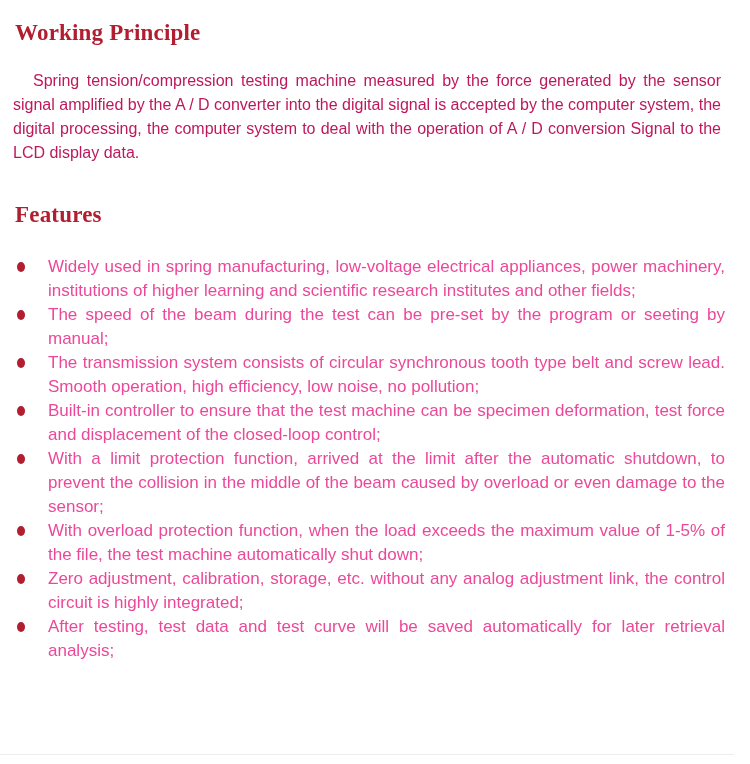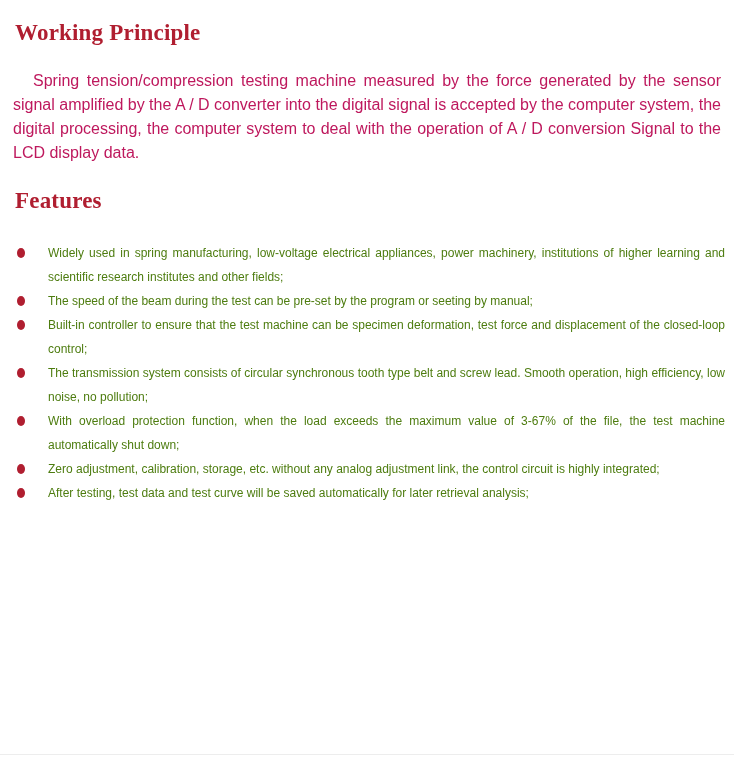--- a/index.html
+++ b/index.html
@@ -23,21 +23,21 @@
     font-size: 23px;
     line-height: 28px;
     color: #b01e30;
     letter-spacing: 0.2px;
   }
   .heading-working {
     padding-top: 19px;
   }
   .heading-features {
     padding-top: 0;
-    margin-top: 22px;
+    margin-top: 36px;
   }
   .intro-paragraph {
     margin: 22px 13px 0 13px;
     text-align: justify;
     text-indent: 20px;
     font-size: 16px;
     line-height: 24px;
     color: #be185d;
     font-weight: 400;
   }
@@ -55,23 +55,23 @@
     width: 8px;
     height: 10px;
     margin-top: 7px;
     border-radius: 50%;
     background: #b01e30;
   }
   .feature-text {
     flex: 1;
     margin-left: 23px;
     text-align: justify;
-    font-size: 12px;
+    font-size: 17px;
     line-height: 24px;
-    color: #4d7c0f;
+    color: #ec4899;
   }
   .page-divider {
     position: absolute;
     left: 0;
     right: 0;
     bottom: 9px;
     height: 0;
     border-top: 1px solid #ededed;
   }
 </style>
@@ -94,32 +94,36 @@
       </li>
 
 
       <li class="feature-item">
         <span class="bullet-dot"></span>
         <span class="feature-text">The speed of the beam during the test can be pre-set by the program or seeting by manual;</span>
       </li>
 
       <li class="feature-item">
         <span class="bullet-dot"></span>
+        <span class="feature-text">The transmission system consists of circular synchronous tooth type belt and screw lead. Smooth operation, high efficiency, low noise, no pollution;</span>
+      </li>
+
+      <li class="feature-item">
+        <span class="bullet-dot"></span>
         <span class="feature-text">Built-in controller to ensure that the test machine can be specimen deformation, test force and displacement of the closed-loop control;</span>
       </li>
 
       <li class="feature-item">
         <span class="bullet-dot"></span>
-        <span class="feature-text">The transmission system consists of circular synchronous tooth type belt and screw lead. Smooth operation, high efficiency, low noise, no pollution;</span>
+        <span class="feature-text">With a limit protection function, arrived at the limit after the automatic shutdown, to prevent the collision in the middle of the beam caused by overload or even damage to the sensor;</span>
       </li>
-
 
       <li class="feature-item">
         <span class="bullet-dot"></span>
-        <span class="feature-text">With overload protection function, when the load exceeds the maximum value of 3-67% of the file, the test machine automatically shut down;</span>
+        <span class="feature-text">With overload protection function, when the load exceeds the maximum value of 1-5% of the file, the test machine automatically shut down;</span>
       </li>
 
 
       <li class="feature-item">
         <span class="bullet-dot"></span>
         <span class="feature-text">Zero adjustment, calibration, storage, etc. without any analog adjustment link, the control circuit is highly integrated;</span>
       </li>
 
       <li class="feature-item">
         <span class="bullet-dot"></span>

